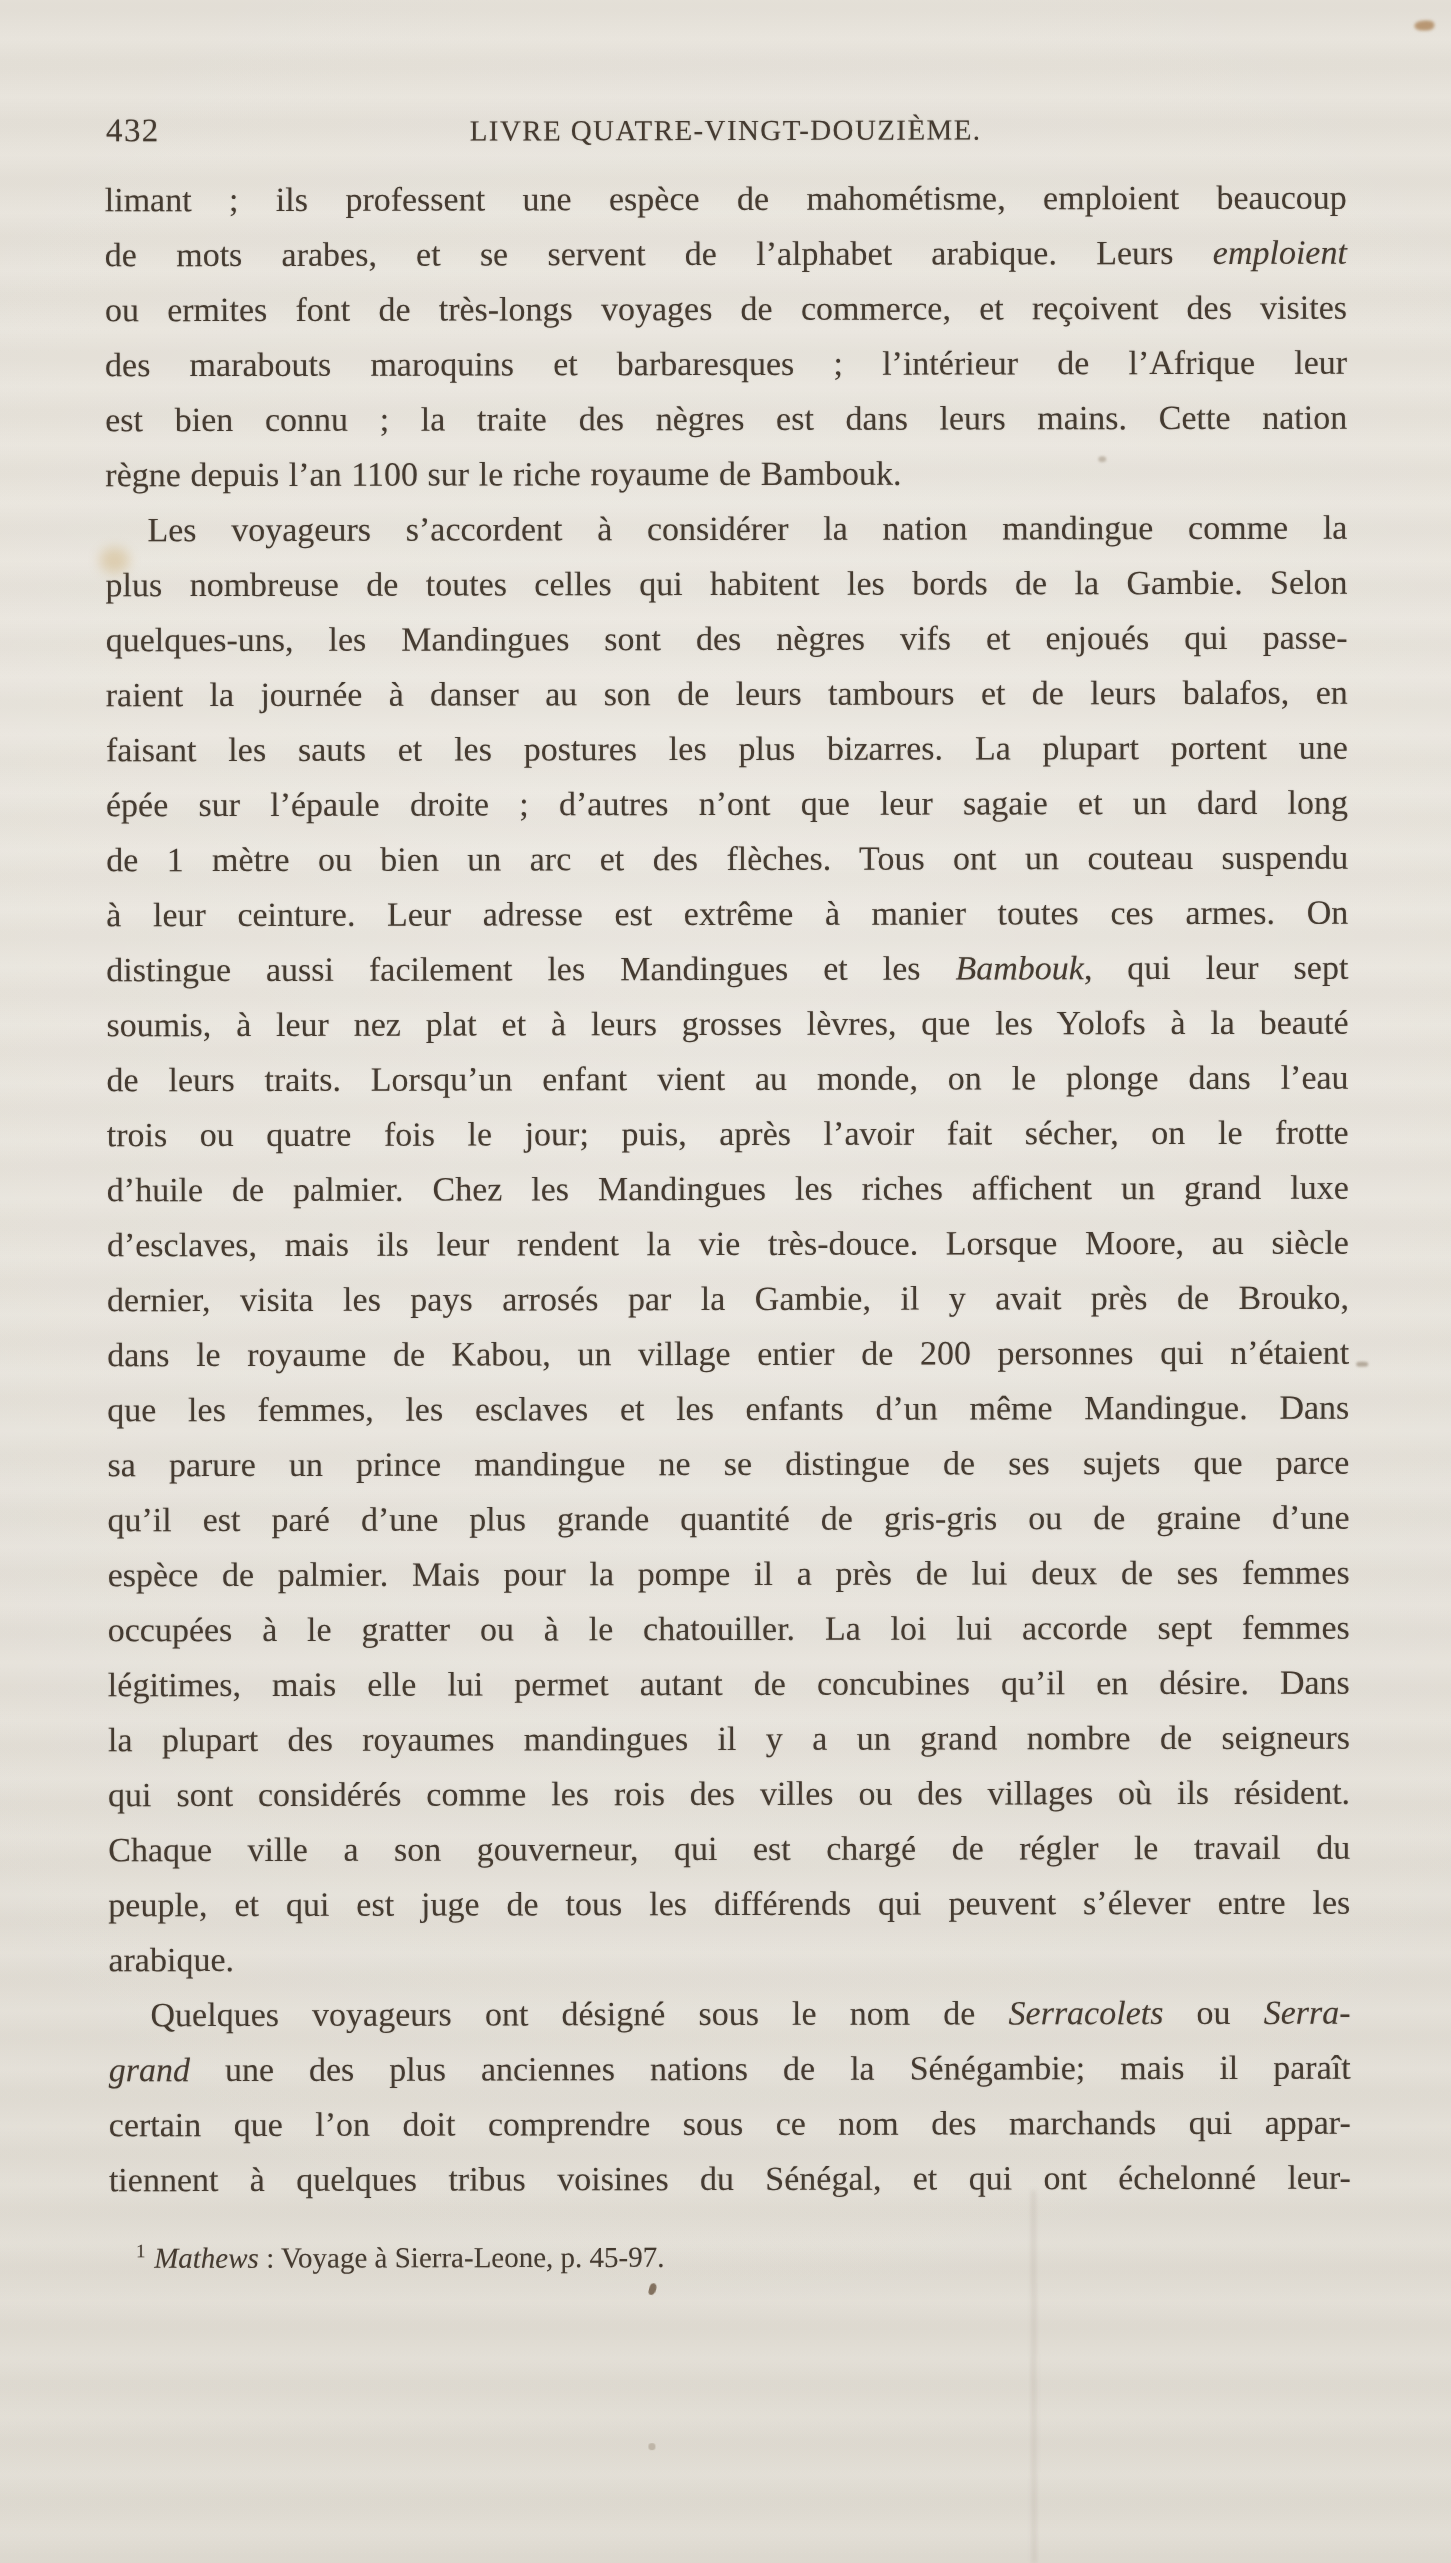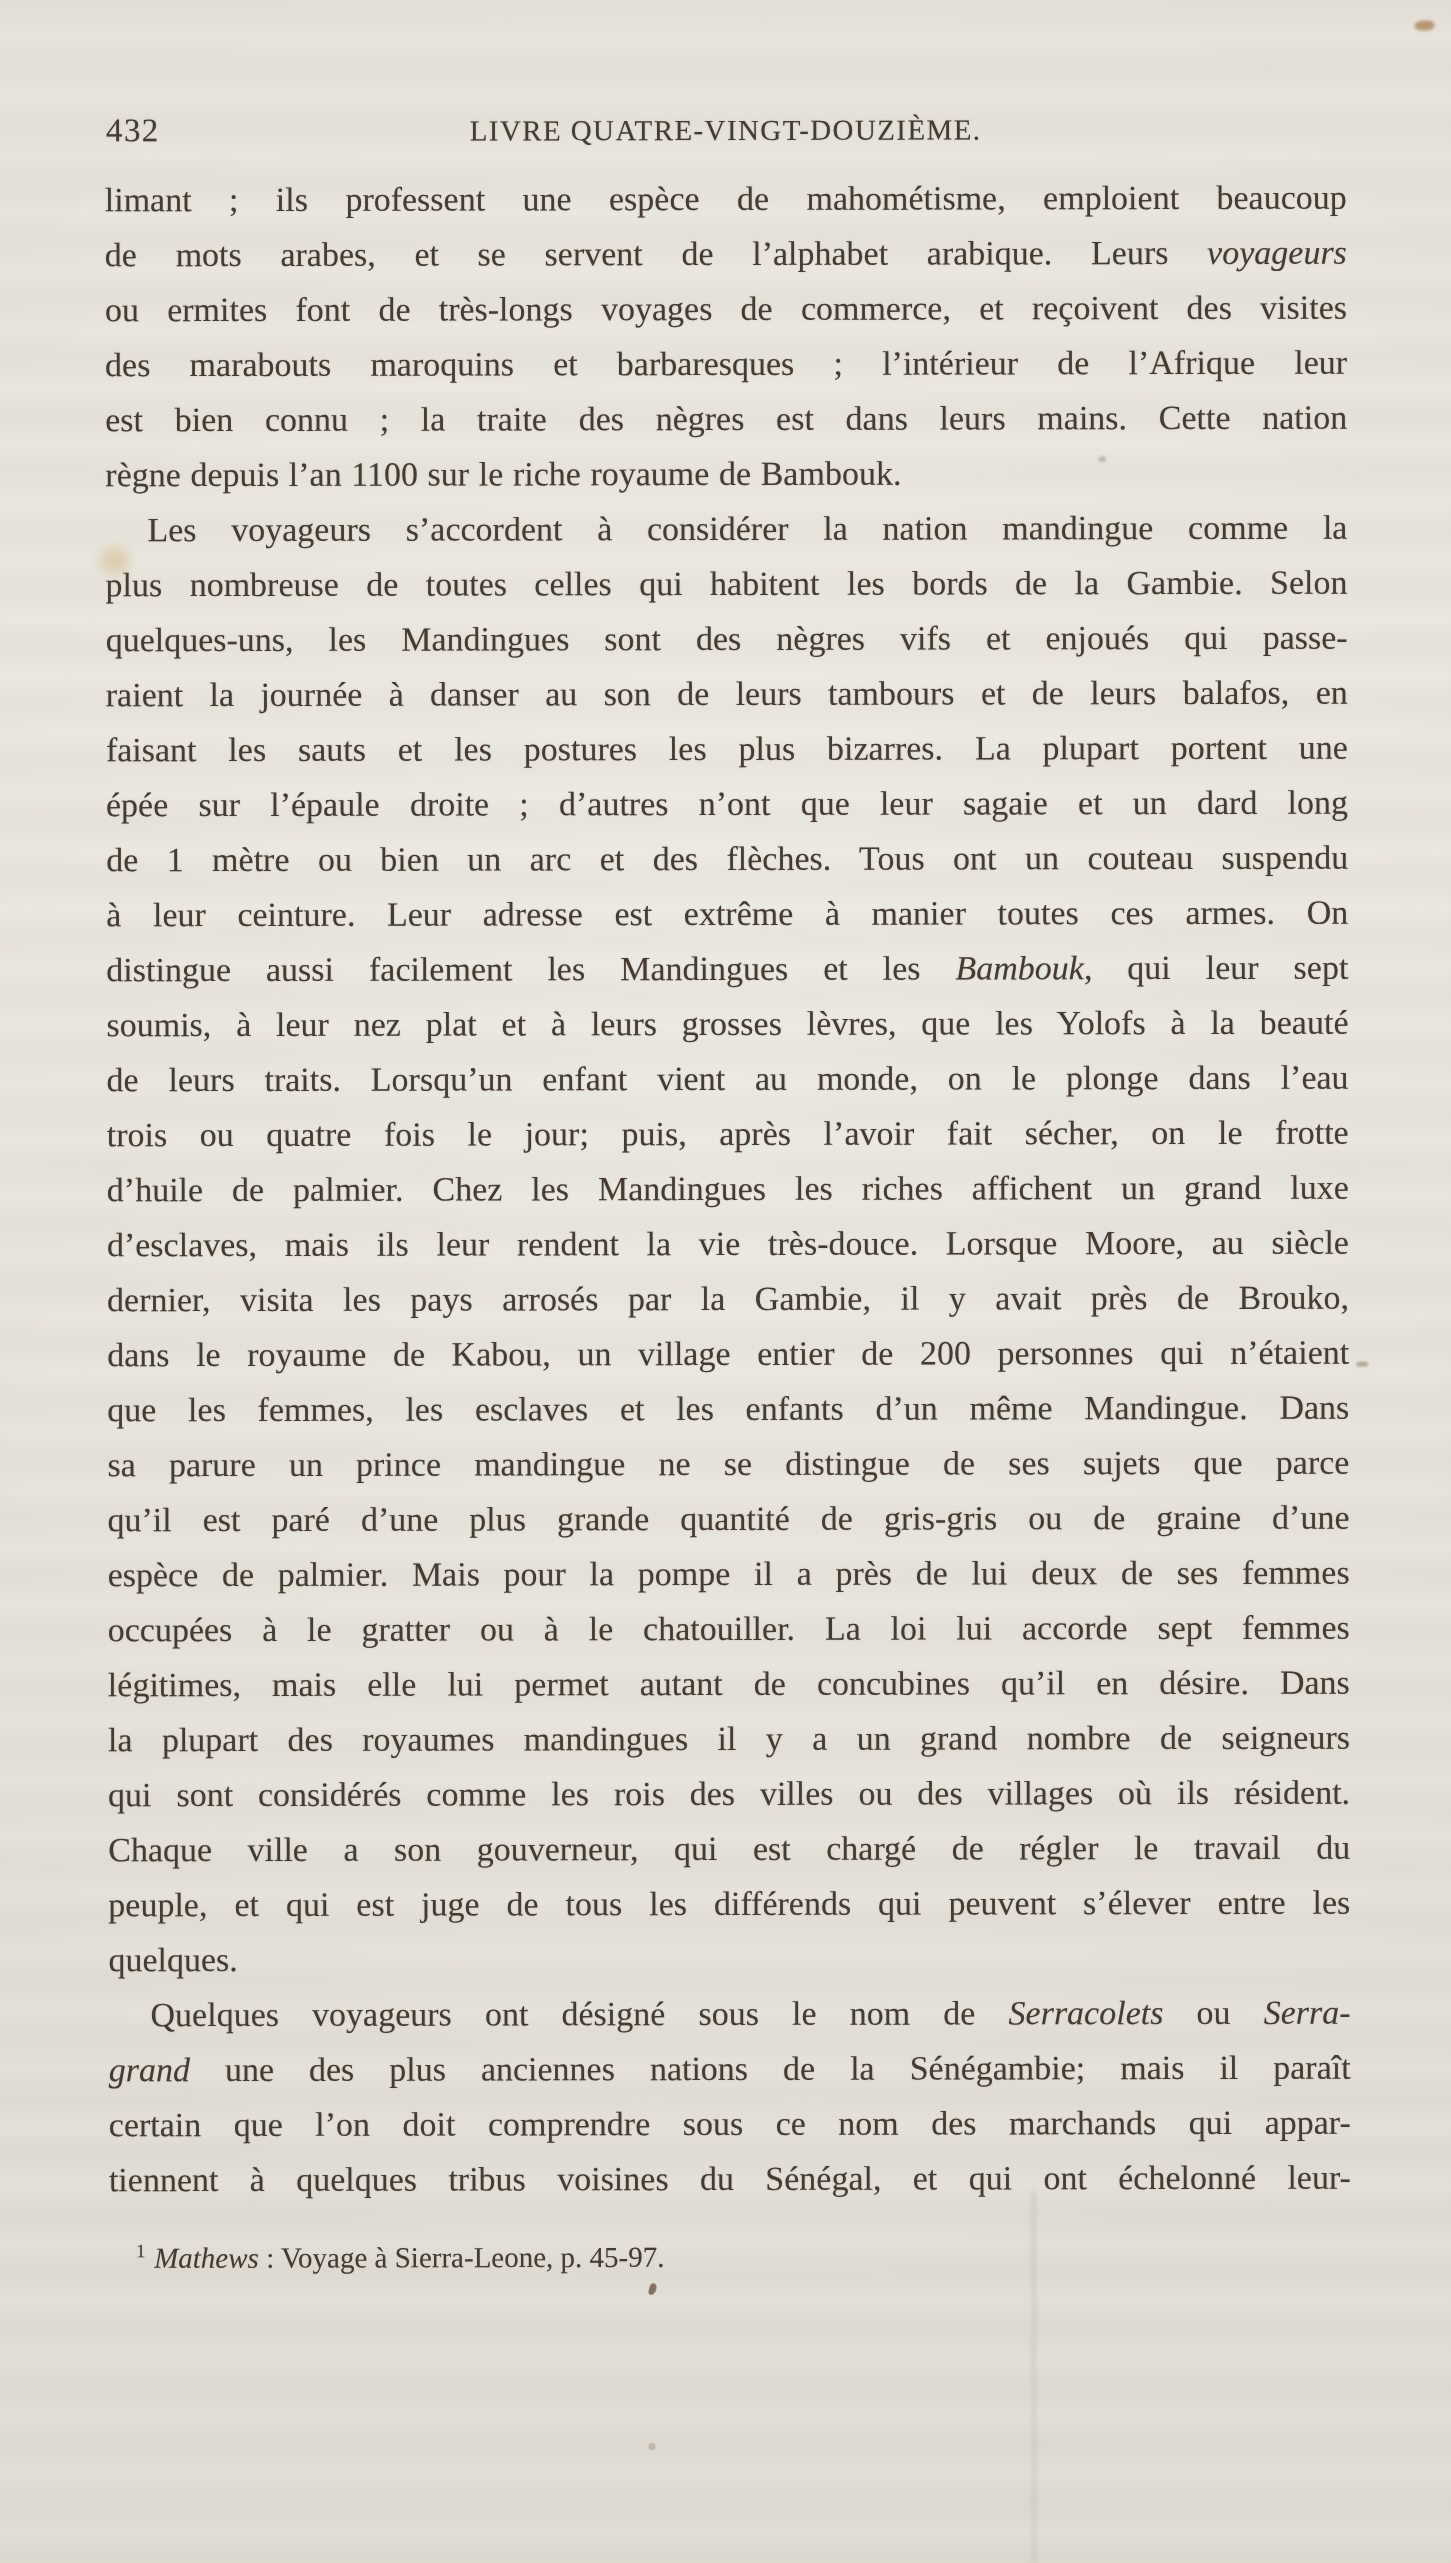--- a/index.html
+++ b/index.html
@@ -58,21 +58,21 @@
 <div class="page">
   <div class="content">
 
     <div class="header">
       <span class="pagenum">432</span>
       <span class="title">LIVRE QUATRE-VINGT-DOUZIÈME.</span>
     </div>
 
     <div class="body" id="body-lines">
         <div class="line"><span>limant ; ils professent une espèce de mahométisme, emploient beaucoup</span></div>
-        <div class="line"><span>de mots arabes, et se servent de l’alphabet arabique. Leurs </span><i>voyageurs</i></div>
+        <div class="line"><span>de mots arabes, et se servent de l’alphabet arabique. Leurs </span><i>emploient</i></div>
         <div class="line"><span>ou ermites font de très-longs voyages de commerce, et reçoivent des visites</span></div>
         <div class="line"><span>des marabouts maroquins et barbaresques ; l’intérieur de l’Afrique leur</span></div>
         <div class="line"><span>est bien connu ; la traite des nègres est dans leurs mains. Cette nation</span></div>
         <div class="line last"><span>règne depuis l’an 1100 sur le riche royaume de Bambouk.</span></div>
         <div class="line indent"><span>Les voyageurs s’accordent à considérer la nation mandingue comme la</span></div>
         <div class="line"><span>plus nombreuse de toutes celles qui habitent les bords de la Gambie. Selon</span></div>
         <div class="line"><span>quelques-uns, les Mandingues sont des nègres vifs et enjoués qui passe-</span></div>
         <div class="line"><span>raient la journée à danser au son de leurs tambours et de leurs balafos, en</span></div>
         <div class="line"><span>faisant les sauts et les postures les plus bizarres. La plupart portent une</span></div>
         <div class="line"><span>épée sur l’épaule droite ; d’autres n’ont que leur sagaie et un dard long</span></div>
@@ -89,21 +89,21 @@
         <div class="line"><span>que les femmes, les esclaves et les enfants d’un même Mandingue. Dans</span></div>
         <div class="line"><span>sa parure un prince mandingue ne se distingue de ses sujets que parce</span></div>
         <div class="line"><span>qu’il est paré d’une plus grande quantité de gris-gris ou de graine d’une</span></div>
         <div class="line"><span>espèce de palmier. Mais pour la pompe il a près de lui deux de ses femmes</span></div>
         <div class="line"><span>occupées à le gratter ou à le chatouiller. La loi lui accorde sept femmes</span></div>
         <div class="line"><span>légitimes, mais elle lui permet autant de concubines qu’il en désire. Dans</span></div>
         <div class="line"><span>la plupart des royaumes mandingues il y a un grand nombre de seigneurs</span></div>
         <div class="line"><span>qui sont considérés comme les rois des villes ou des villages où ils résident.</span></div>
         <div class="line"><span>Chaque ville a son gouverneur, qui est chargé de régler le travail du</span></div>
         <div class="line"><span>peuple, et qui est juge de tous les différends qui peuvent s’élever entre les</span></div>
-        <div class="line last"><span>quelques.</span></div>
+        <div class="line last"><span>arabique.</span></div>
         <div class="line indent"><span>Quelques voyageurs ont désigné sous le nom de </span><i>Serracolets</i><span> ou </span><i>Serra-</i></div>
         <div class="line"><i>grand</i><span> une des plus anciennes nations de la Sénégambie; mais il paraît</span></div>
         <div class="line"><span>certain que l’on doit comprendre sous ce nom des marchands qui appar-</span></div>
         <div class="line"><span>tiennent à quelques tribus voisines du Sénégal, et qui ont échelonné leur-</span></div>
       </div>
 
     <div class="footnote">
       <sup>1</sup><span id="footnote-text"><i>Mathews</i><span> : Voyage à Sierra-Leone, p. 45-97.</span></span>
     </div>
 

